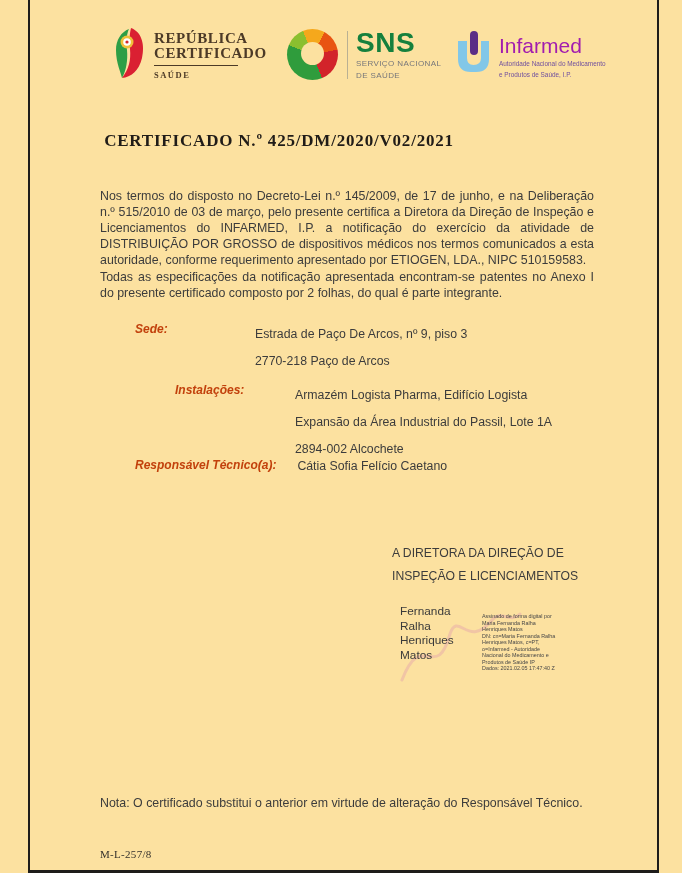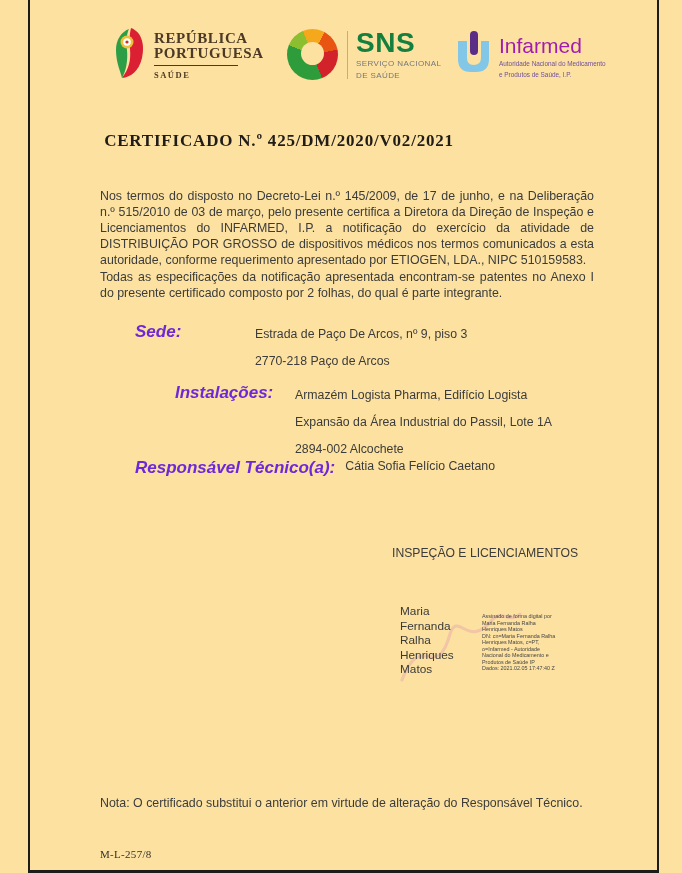--- a/index.html
+++ b/index.html
@@ -49,27 +49,27 @@
     position:absolute; left:100px; width:494px;
     font-size:12.4px; line-height:16px; color:#3c3c3c; text-align:justify;
   }
   .p1{top:188px;}
   .p2{top:269px;}
   .bold{font-weight:normal;margin-top:28px;}
   
   .field-row{position:absolute; left:135px; display:flex; align-items:flex-start;}
   .field-label{
     width:120px; flex-shrink:0; font-weight:bold; font-style:italic;
-    font-size:17px; color:#6d28d9;
+    font-size:12px; color:#c2410c;
   }
   .field-values{font-size:12.3px; color:#3c3c3c; line-height:27px; margin-top:-1px;}
   .row-sede{top:322px;}
   .row-inst{top:383px;margin-left:40px;}
   .row-resp{top:458px;}
-  .row-resp .field-label{width:auto; margin-right:10px;}
+  .row-resp .field-label{width:auto; margin-right:21px;}
   .row-resp .field-values{line-height:15px; margin-top:1px;}
   
   .diretora{
     position:absolute; left:392px; top:542px;
     font-size:12.2px; line-height:23px; color:#3c3c3c;
   }
   .sig-block{position:absolute; left:400px; top:604px; width:185px; height:95px;}
   .sig-squiggle{position:absolute; left:-12px; top:-2px; width:185px; height:95px;}
   .sig-name{
     position:relative; font-size:11.8px; line-height:14.6px; color:#3a3a3a;
@@ -98,21 +98,21 @@
     <svg width="30" height="52" viewBox="0 0 30 52">
       <path d="M16,1 C27,5 30,18 27,31 C24,44 16,50 7,51 C14,42 16,33 15,22 C14,12 15,5 16,1 Z" fill="#DA2032"></path>
       <path d="M14,2 C6,5 1,13 1,23 C1,36 6,46 7,51 C11,44 13,34 12,23 C11,12 12,6 14,2 Z" fill="#2E9E46"></path>
       <circle cx="12" cy="15" r="6.5" fill="#F0C03A"></circle>
       <circle cx="12" cy="15" r="3.8" fill="#ffffff"></circle>
       <circle cx="12" cy="15" r="1.6" fill="#D42A2A"></circle>
     </svg>
   </span>
   <div class="rep-text">
     <div class="rep-line">REPÚBLICA</div>
-    <div class="rep-line">PORTUGUESA</div>
+    <div class="rep-line">CERTIFICADO</div>
     <div class="rep-rule"></div>
     <div class="rep-sub">SAÚDE</div>
   </div>
 </div>
 
 <div class="logo-group sns-group">
   <div class="sns-ring"></div>
   <div class="sns-divider"></div>
   <div class="sns-text">
     <div class="sns-acronym">SNS</div>
@@ -157,31 +157,31 @@
     <div>2894-002 Alcochete</div>
   </div>
 </div>
 
 <div class="field-row row-resp">
   <div class="field-label">Responsável Técnico(a):</div>
   <div class="field-values">Cátia Sofia Felício Caetano</div>
 </div>
 
 <div class="diretora">
+  <div>A DIRETORA DA DIREÇÃO DE</div>
   <div>INSPEÇÃO E LICENCIAMENTOS</div>
 </div>
 
 <div class="sig-block">
   <span class="sig-squiggle">
     <svg width="185" height="95" viewBox="0 0 185 95">
       <path d="M14,78 C34,26 48,82 62,32 C70,8 80,48 104,18 C114,7 122,22 132,12" fill="none" stroke="#EFC0A6" stroke-width="3" stroke-linecap="round" opacity="0.85"></path>
     </svg>
   </span>
   <div class="sig-name">
-    <div>Maria</div>
     <div>Fernanda</div>
     <div>Ralha</div>
     <div>Henriques</div>
     <div>Matos</div>
   </div>
   <div class="sig-digital">
     <div>Assinado de forma digital por</div>
     <div>Maria Fernanda Ralha</div>
     <div>Henriques Matos</div>
     <div>DN: cn=Maria Fernanda Ralha</div>

